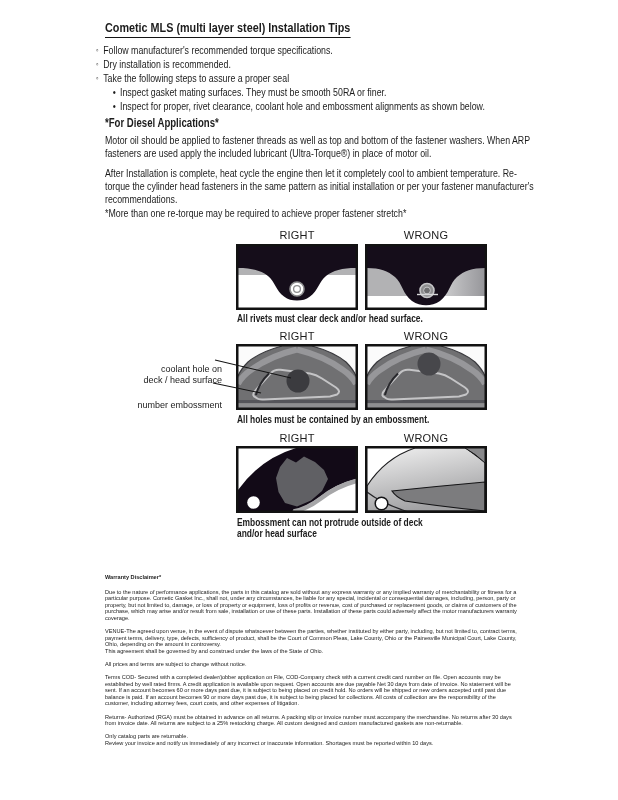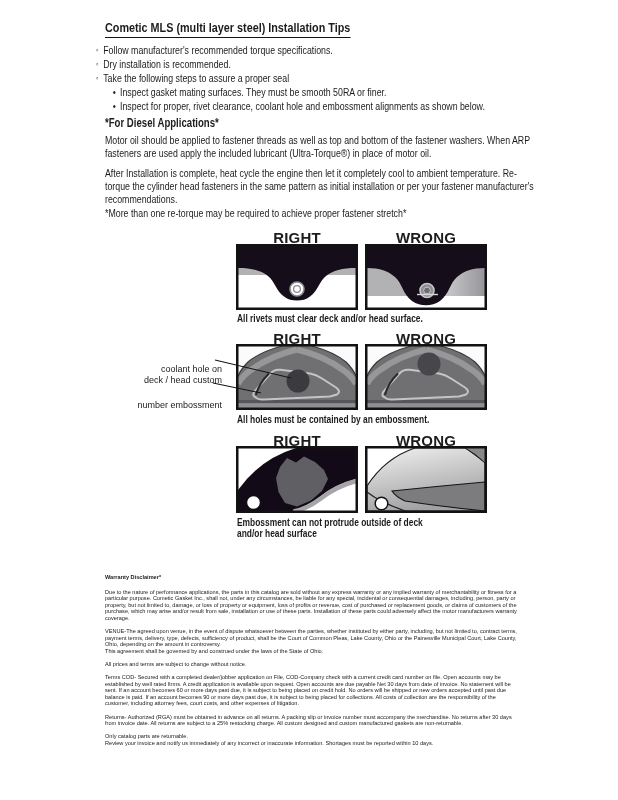--- a/index.html
+++ b/index.html
@@ -25,21 +25,21 @@
   .bullet.sub .marker { font-size:11px; }
 
   .section-heading { position:absolute; left:105px; top:116px; font-size:12px; font-weight:bold; white-space:nowrap; }
   .para { position:absolute; left:105px; width:538px; font-size:11px; line-height:13.2px; }
   #para1 { top:134px; }
   #para2 { top:167px; }
   #note  { top:207px; }
 
   .fig-label {
     position:absolute; width:122px; text-align:center;
-    font-size:15px; font-weight:bold; letter-spacing:0.2px;
+    font-size:11px; font-weight:normal; letter-spacing:0.2px;
   }
   .fig-caption { position:absolute; font-size:10.5px; font-weight:bold; white-space:nowrap; }
   svg.box { position:absolute; }
   .ann { position:absolute; left:110px; width:112px; text-align:right; font-size:9px; line-height:11px; white-space:nowrap;margin-top:23px; }
   #leader-overlay { position:absolute; left:205px; top:352px; }
 
   .fineprint { position:absolute; left:105px; top:574px; width:412px; font-size:5.6px; line-height:6.6px; color:#222; }
   .fineprint .fp-head { font-weight:bold; margin-bottom:8px; }
   .fineprint p { margin:0 0 6.5px 0; }
   .fineprint .tight { margin:0; }
@@ -112,21 +112,21 @@
     <rect x="1.25" y="1.25" width="119.5" height="63.5" fill="none" stroke="#121212" stroke-width="2.5"></rect>
   </svg>
 
   <div class="fig-caption condensed" style="left:237px;top:312px">All rivets must clear deck and/or head surface.</div>
 
   <div class="fig-label" style="left:236px;top:330px">RIGHT</div>
   <div class="fig-label" style="left:365px;top:330px">WRONG</div>
 
   <div class="ann" style="top:341px">
     <div>coolant hole on</div>
-    <div>deck / head custom</div>
+    <div>deck / head surface</div>
   </div>
   <div class="ann" style="top:377px">number embossment</div>
 
   <svg class="box" style="left:236px;top:344px" width="122" height="66" viewBox="0 0 122 66">
     <rect x="2" y="2" width="118" height="62" fill="#707072"></rect>
     <rect x="2" y="56" width="118" height="3.2" fill="#55555a"></rect>
     <rect x="2" y="59.2" width="118" height="4.8" fill="#8f8f91"></rect>
     <path d="M61,5.5 Q34,12 15,26 Q6,32 2,40" stroke="#97979a" stroke-width="6" fill="none"></path>
     <path d="M61,5.5 Q88,12 107,26 Q116,32 120,40" stroke="#97979a" stroke-width="6" fill="none"></path>
     <path d="M2,2 L46,2 Q24,8 12,18 Q5,25 2,32 Z" fill="#fbfbfb"></path>

